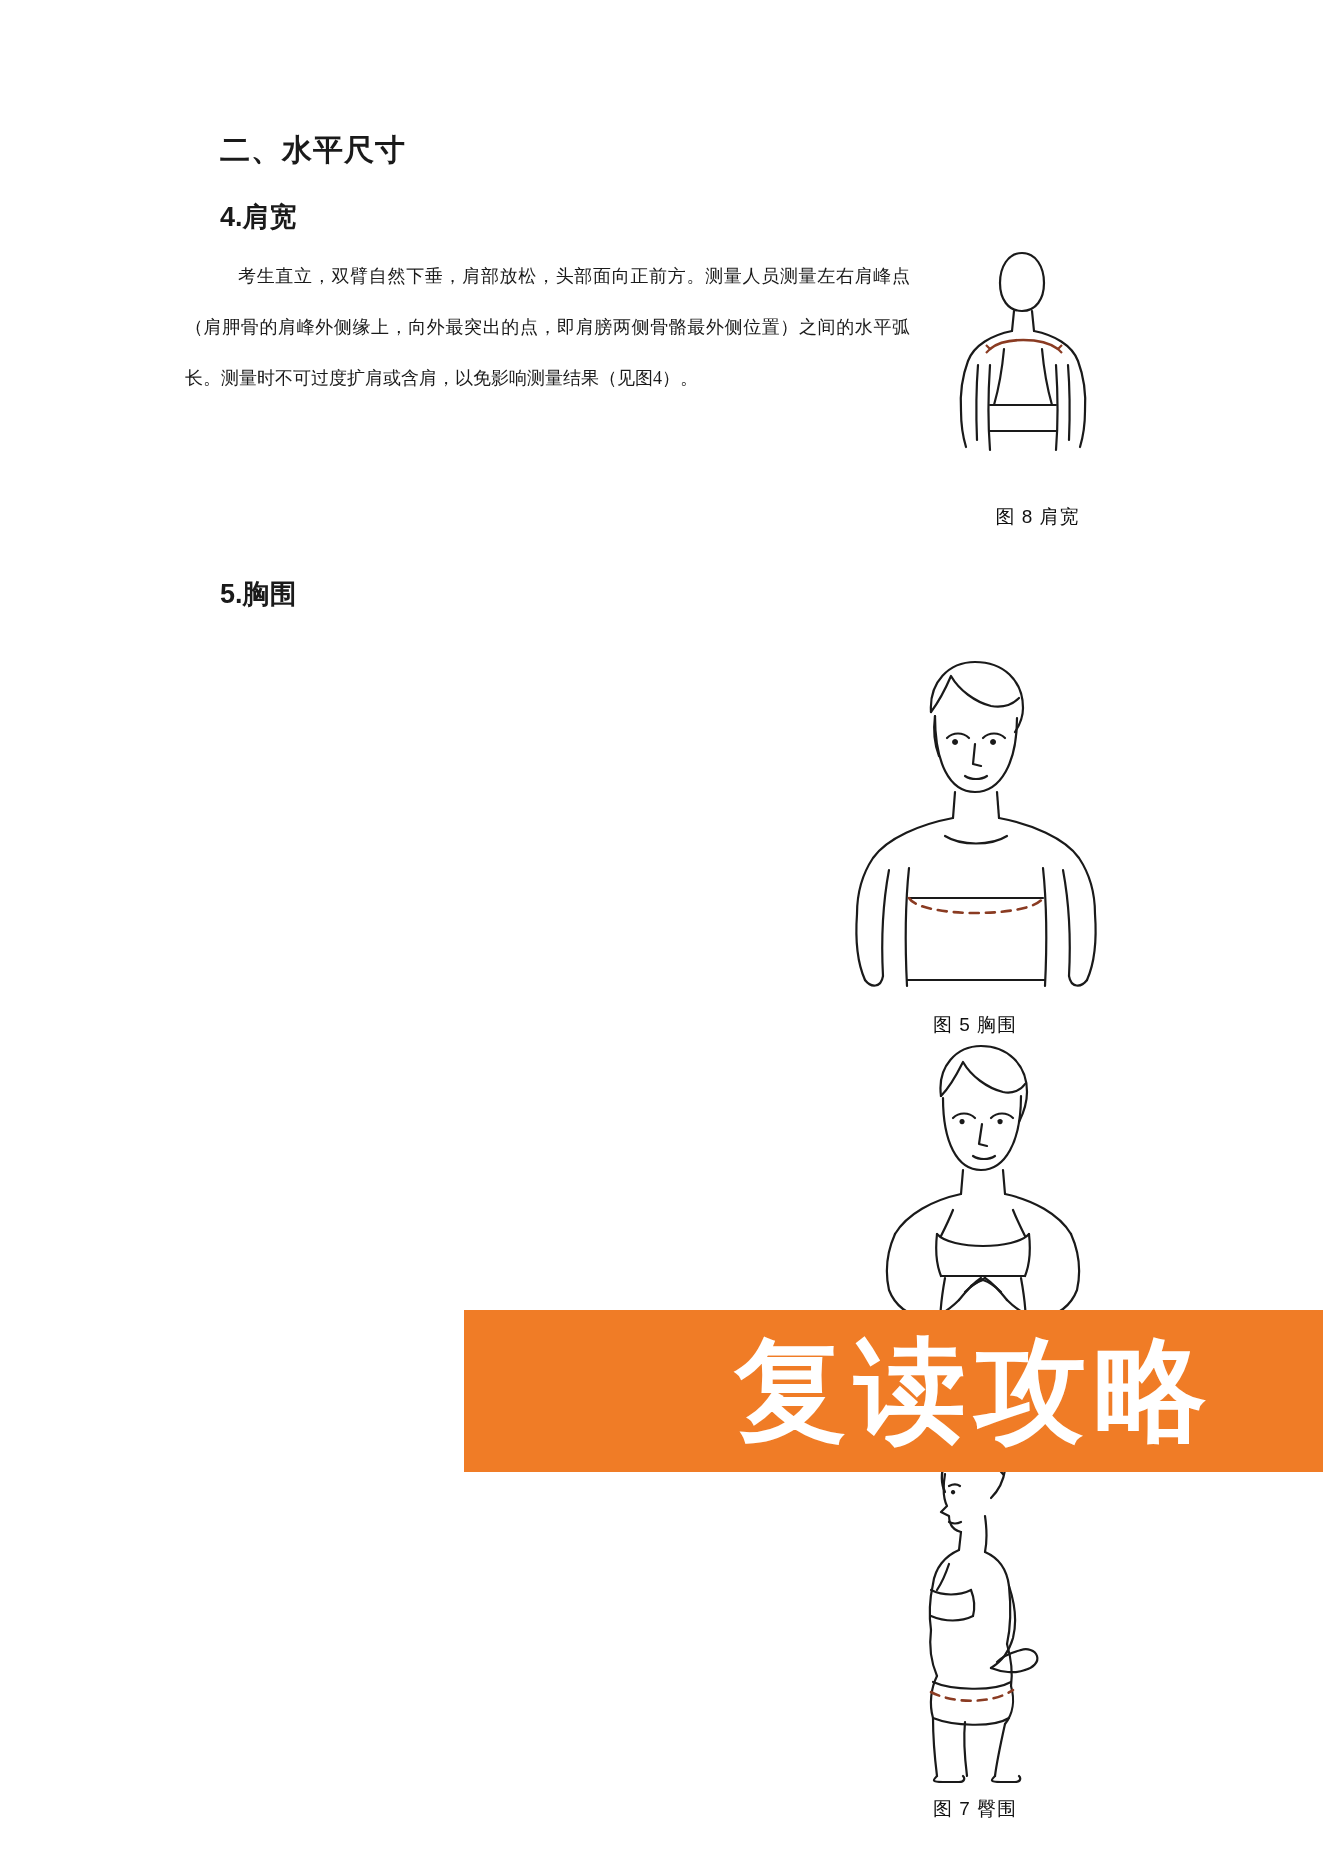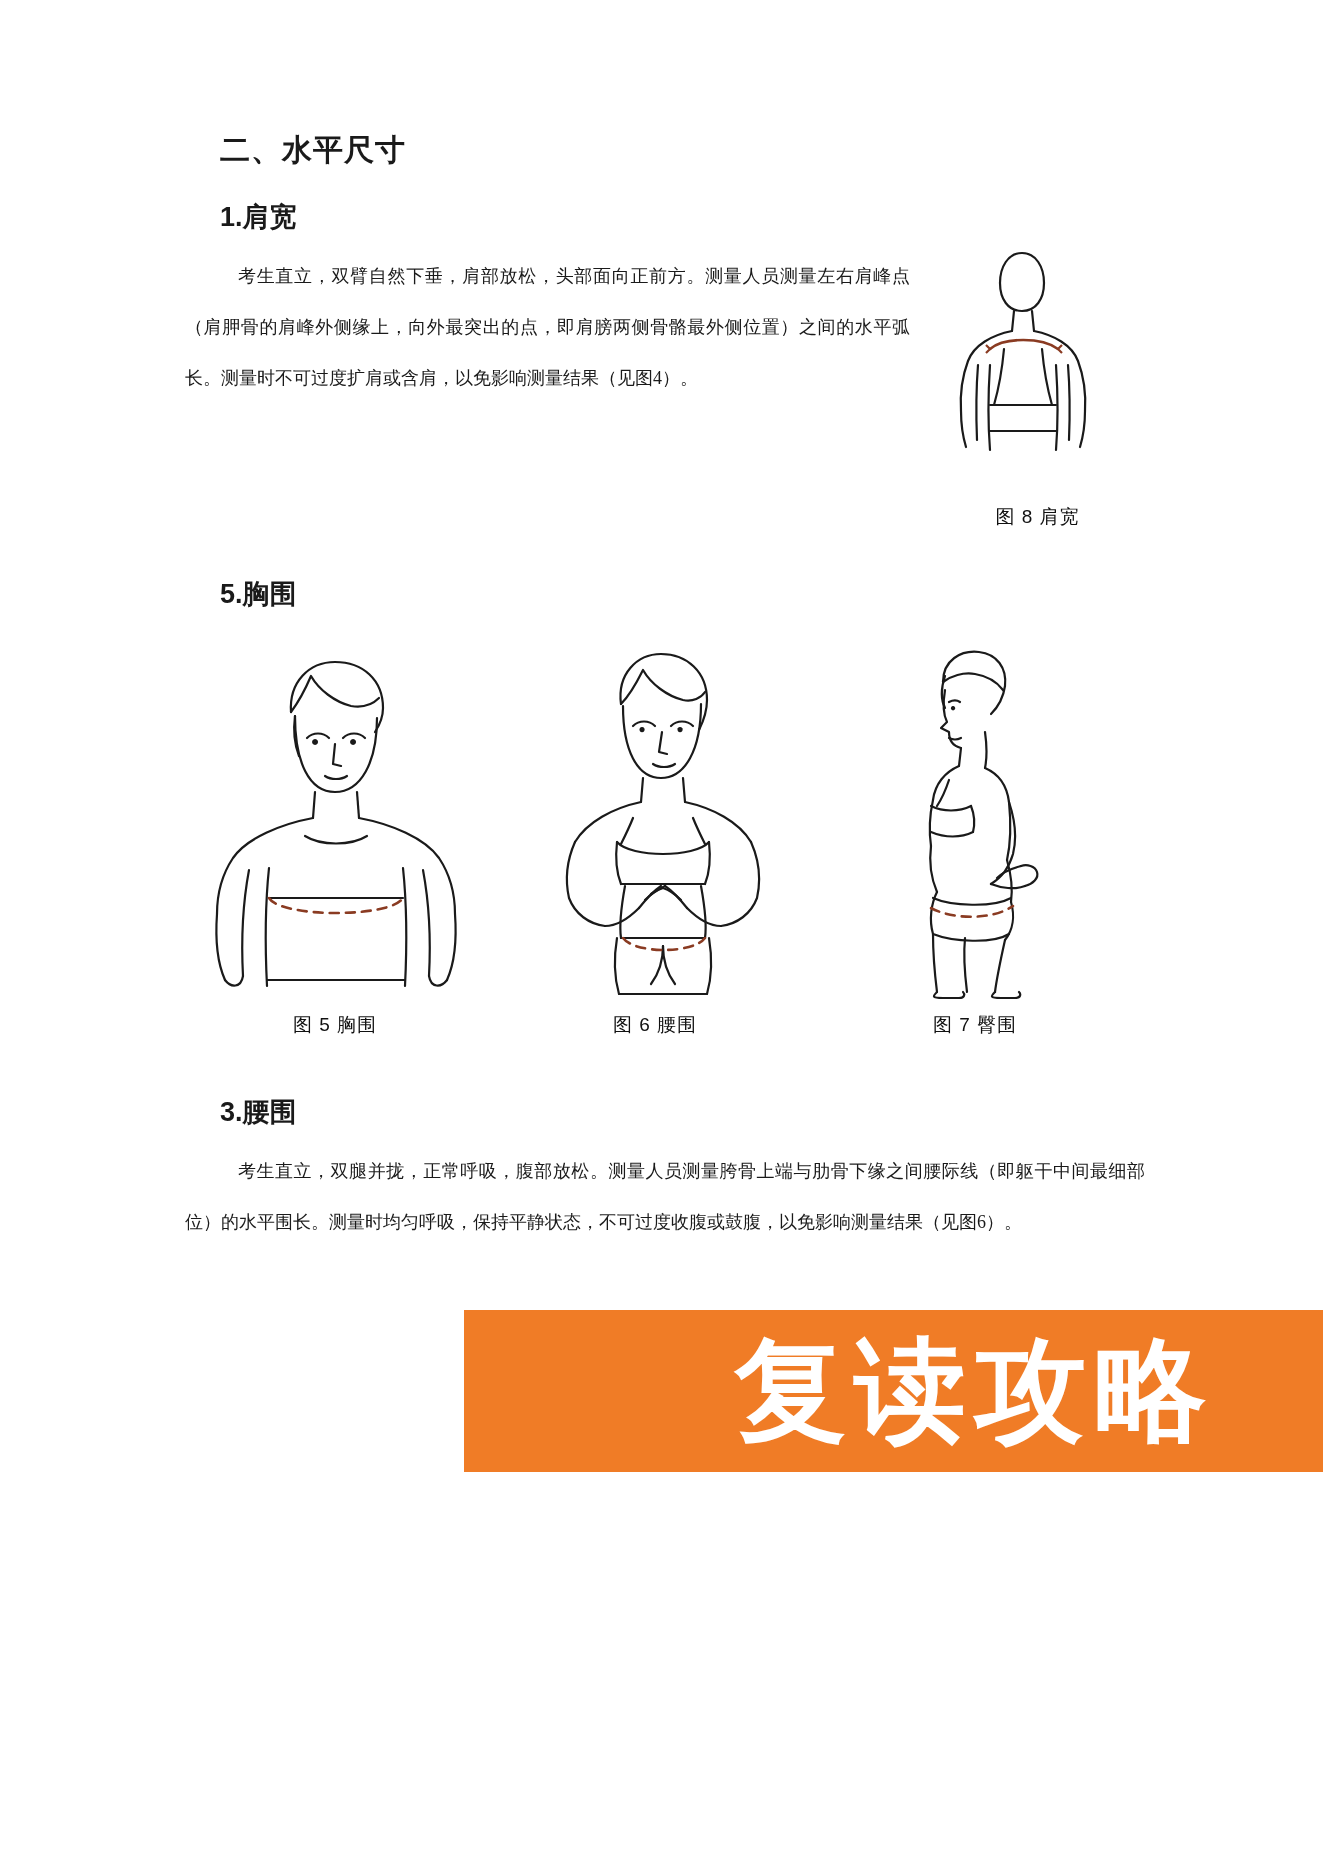--- a/index.html
+++ b/index.html
@@ -67,22 +67,23 @@
     text-align: center;
     color: #111;
     letter-spacing: 1px;
   }
 
   
   .fig-row {
     display: flex;
     justify-content: space-between;
     align-items: flex-end;
-    margin: 34px 0 16px 0;
+    margin: 34px 0 4px 0;
     width: 940px;
+    flex-direction: column;
   }
   .fig-cell {
     width: 300px;
     text-align: center;
   }
   .fig-cell .fig-caption { margin-top: 6px; }
   .gap-md { height: 40px; }
 
   
   .watermark {
@@ -108,21 +109,21 @@
 </style>
 </head>
 <body>
 
 <div class="page">
   <div class="content">
 
     <h2 class="h2">二、水平尺寸</h2>
 
     <div class="sec1">
-      <h3 class="h3">1.肩宽</h3>
+      <h3 class="h3">4.肩宽</h3>
 
       <div class="fig4-float">
         <svg width="215" height="255" viewBox="0 0 215 255">
           <g fill="none" stroke="#1a1a1a" stroke-width="2.2" stroke-linecap="round" stroke-linejoin="round">
 
             <path d="M92 8 C78 8 70 22 70 38 C70 54 78 66 92 66 C106 66 114 54 114 38 C114 22 106 8 92 8 Z"></path>
 
             <path d="M84 66 L82 86"></path>
             <path d="M102 66 L104 86"></path>
 

